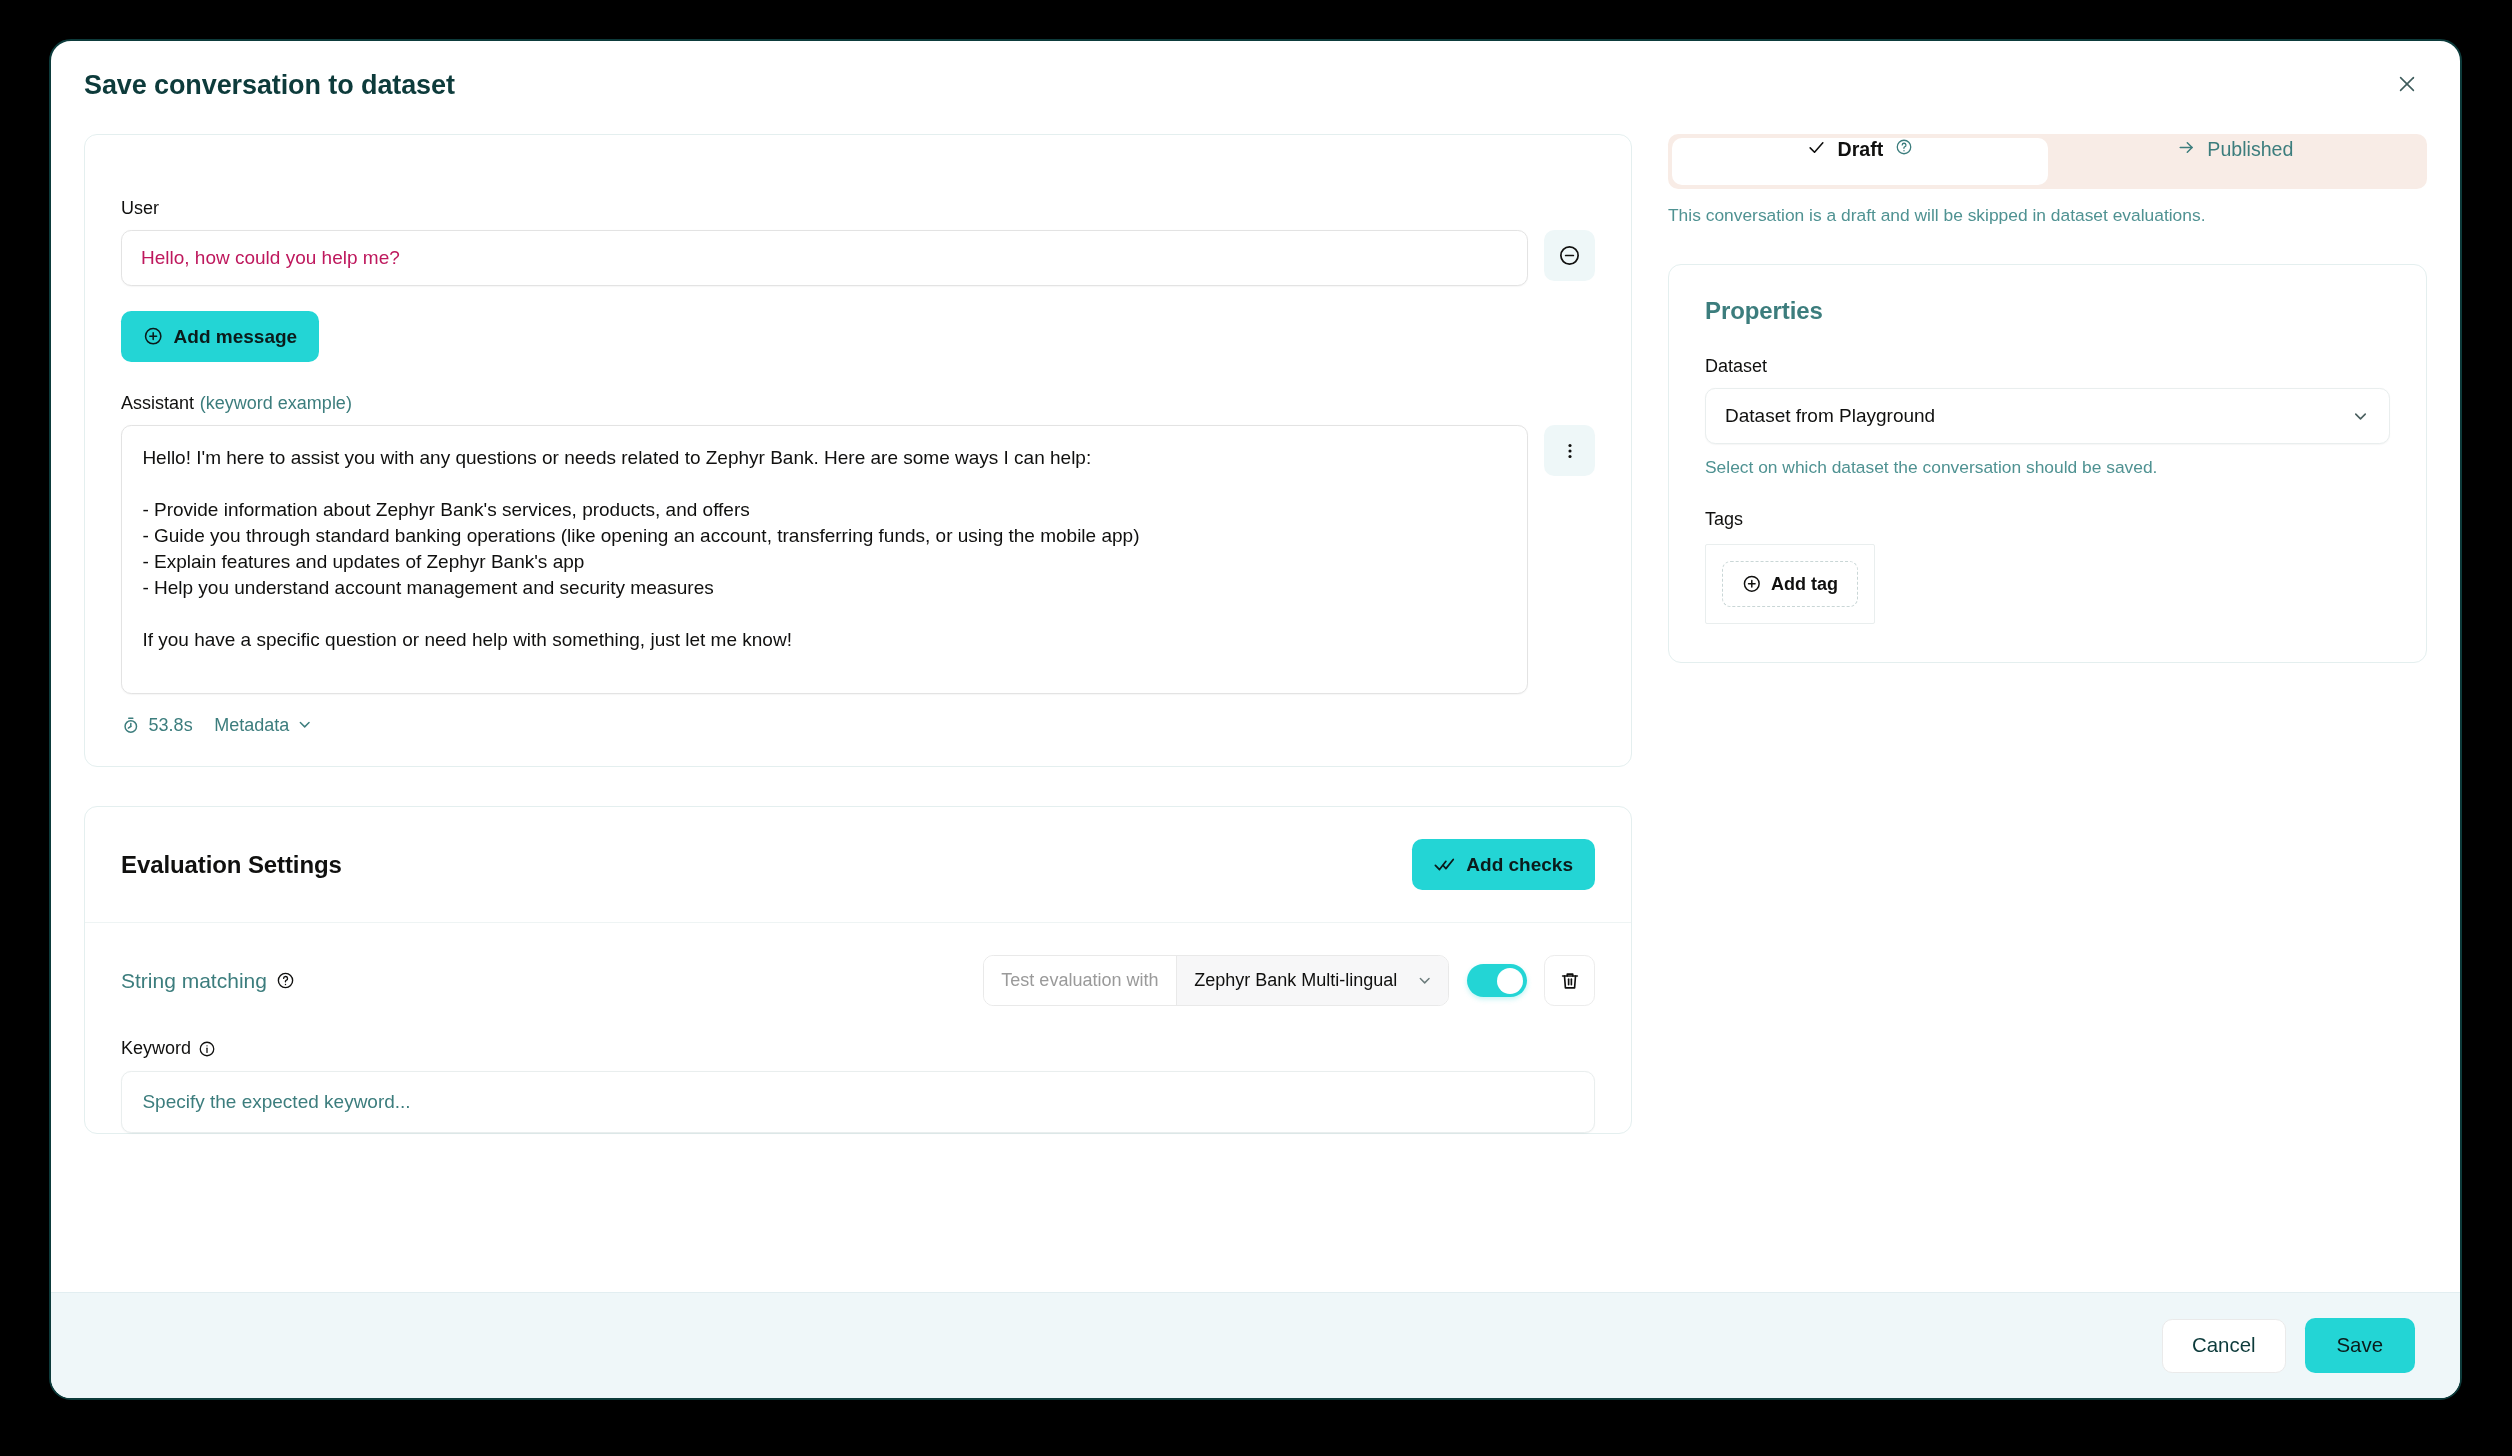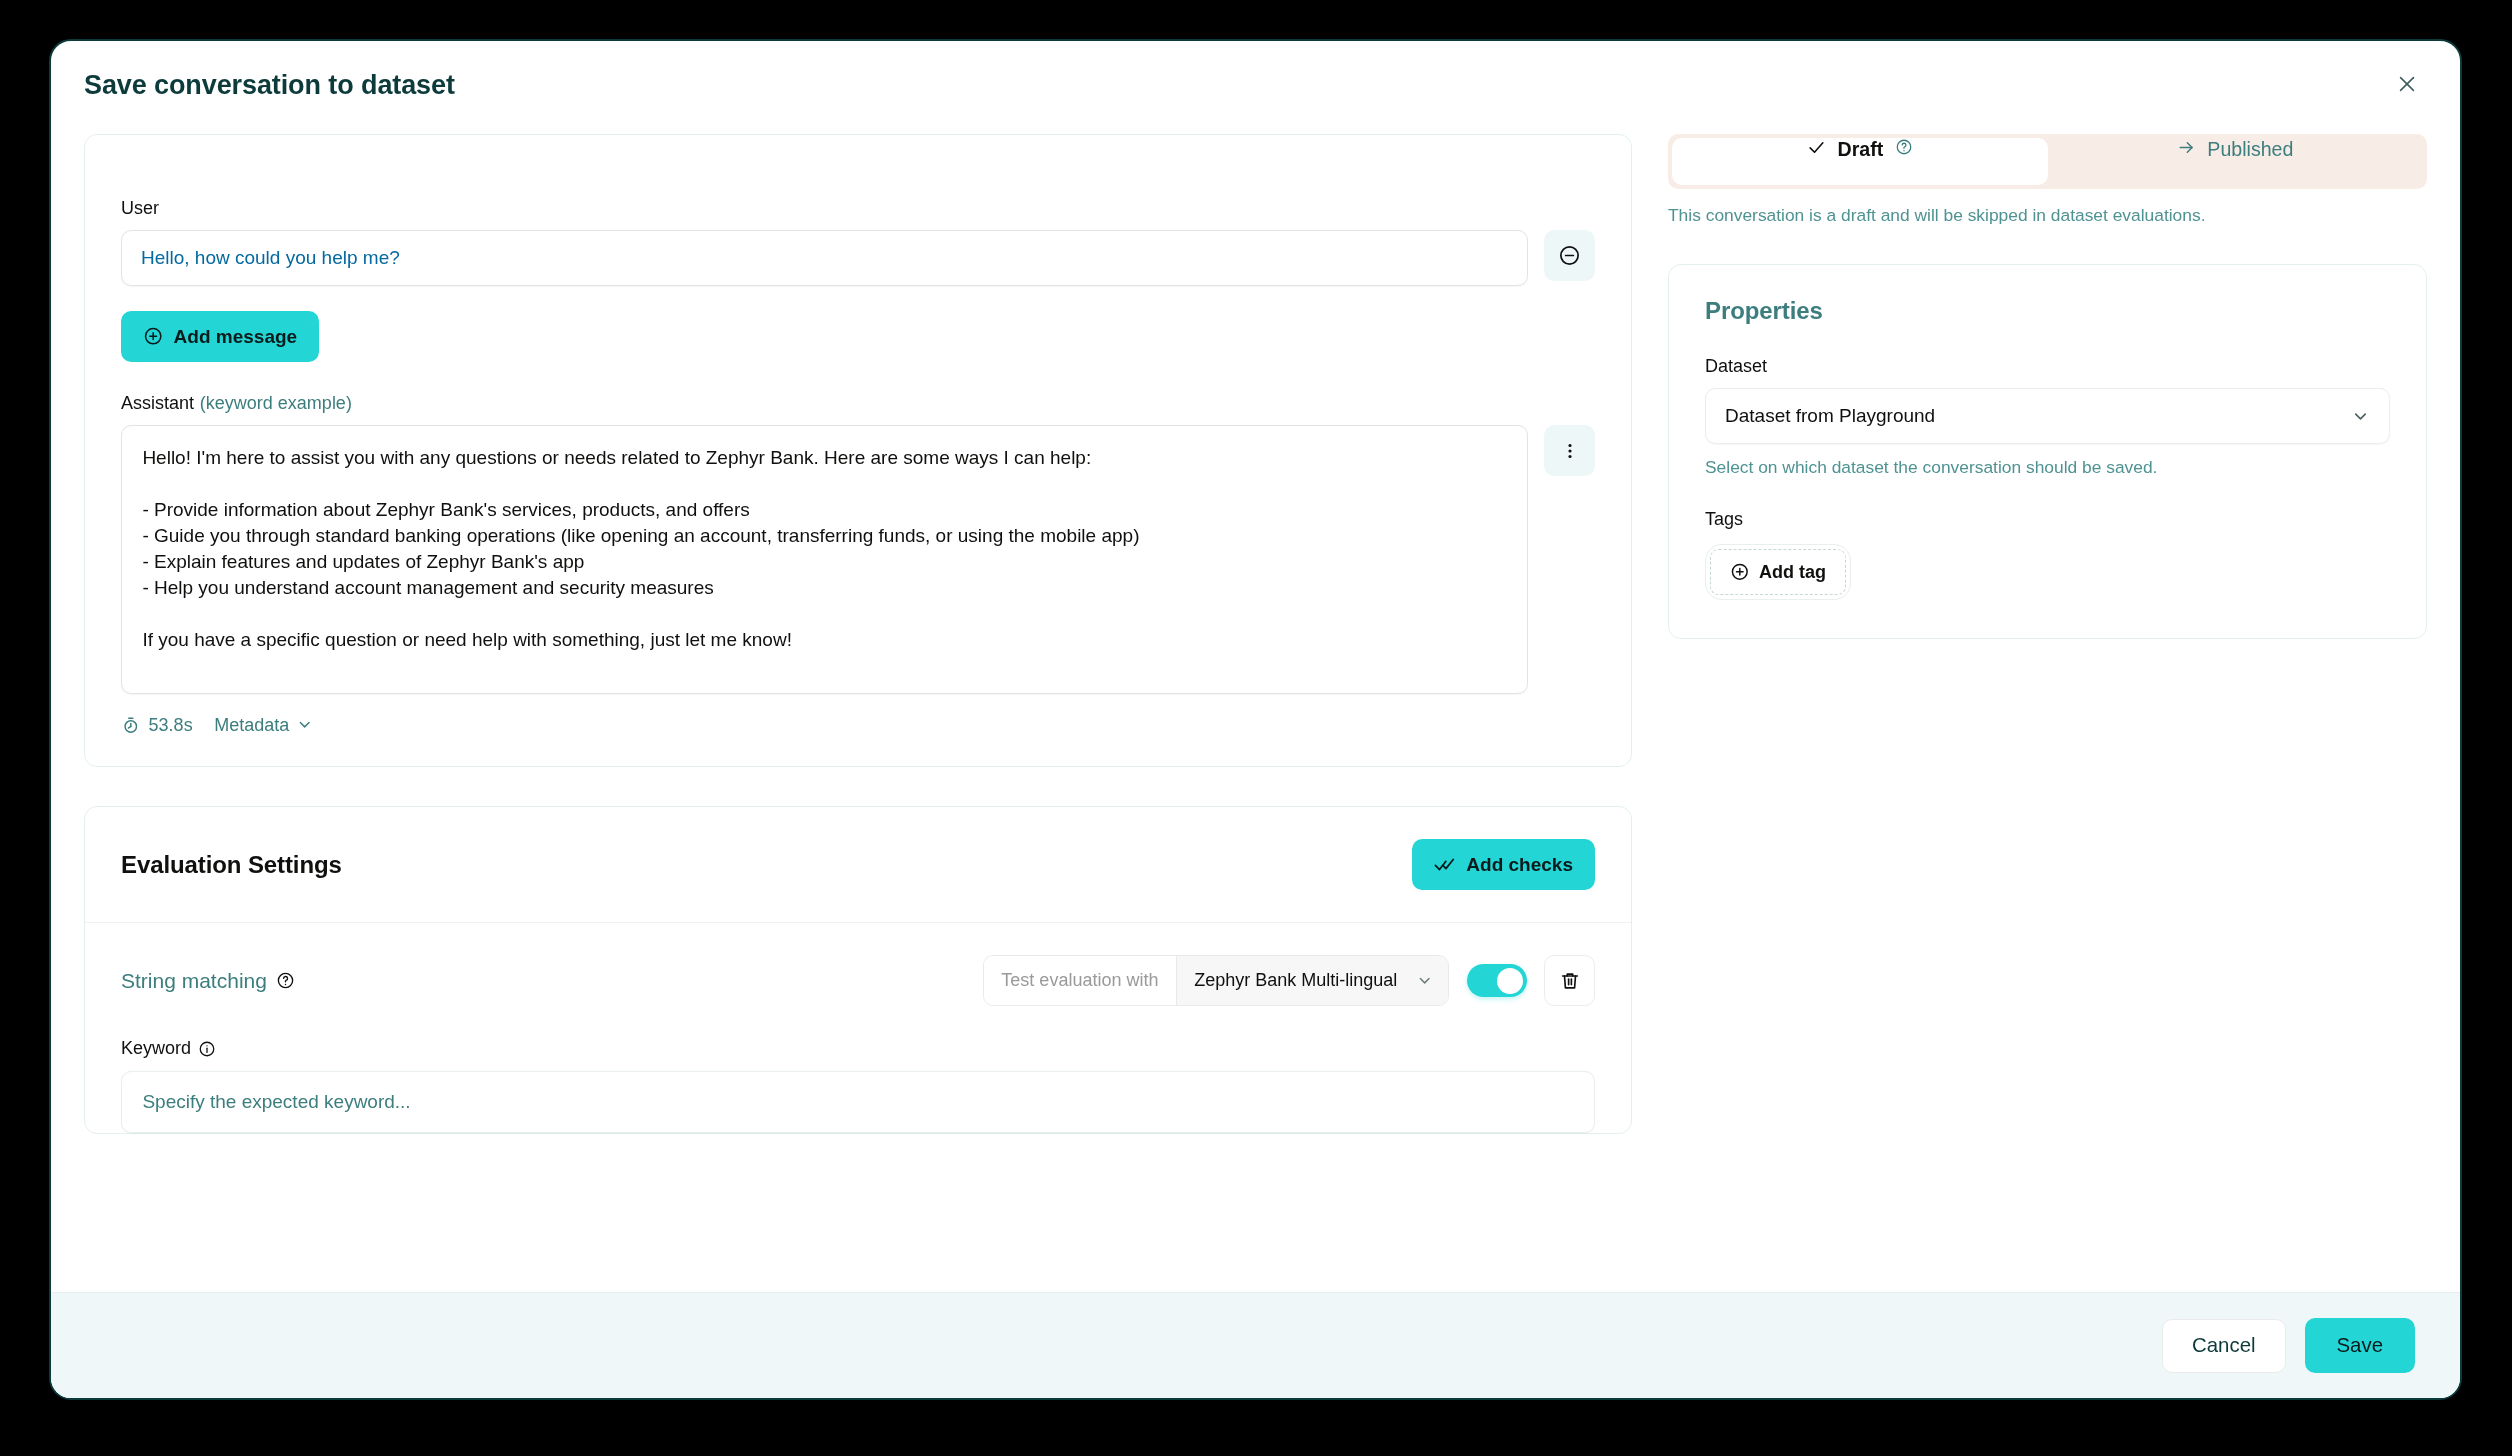--- a/index.html
+++ b/index.html
@@ -97,21 +97,21 @@
 
   .input-row { display: flex; align-items: flex-start; gap: 16px; }
 
   .text-input {
     flex: 1 1 auto;
     border: 1.5px solid #e3e3e3;
     border-radius: 10.2px;
     padding: 16px 19px;
     font-size: 19px;
     font-family: "Liberation Sans", sans-serif;
-    color: #0369a1;
+    color: #be185d;
     background: #ffffff;
     outline: none;
     box-shadow: 0 0.7px 1.5px rgba(0,0,0,0.04);
   }
   .text-input::placeholder { color: #3c7d7d; }
 
   .icon-square-btn {
     width: 51px;
     height: 51px;
     flex: 0 0 51px;
@@ -340,22 +340,22 @@
     background: #ffffff;
     box-shadow: 0 0.7px 1.5px rgba(0,0,0,0.04);
   }
   .help-text {
     margin-top: 13px;
     font-size: 17.4px;
     color: #4f9292;
   }
   .tags-well {
     border: 1.5px solid #e9eeee;
-    border-radius: 17px;
-    padding: 4px;
+    border-radius: 2px;
+    padding: 16px;
     display: inline-block;
     margin-top: 2.9px;
   }
   .add-tag-btn {
     border: 1.5px dashed #c9d6d6;
     border-radius: 8.7px;
     background: #ffffff;
     padding: 11.6px 19px;
     font-size: 18px;
     font-weight: bold;

